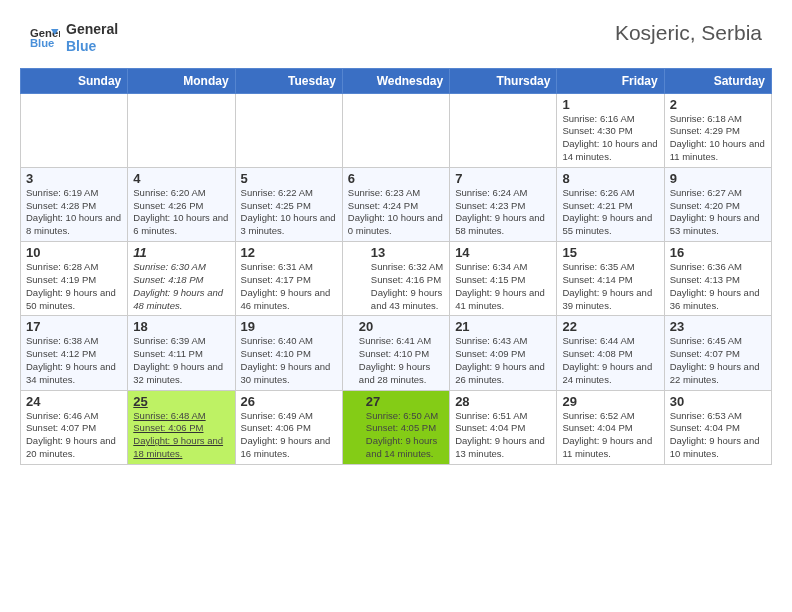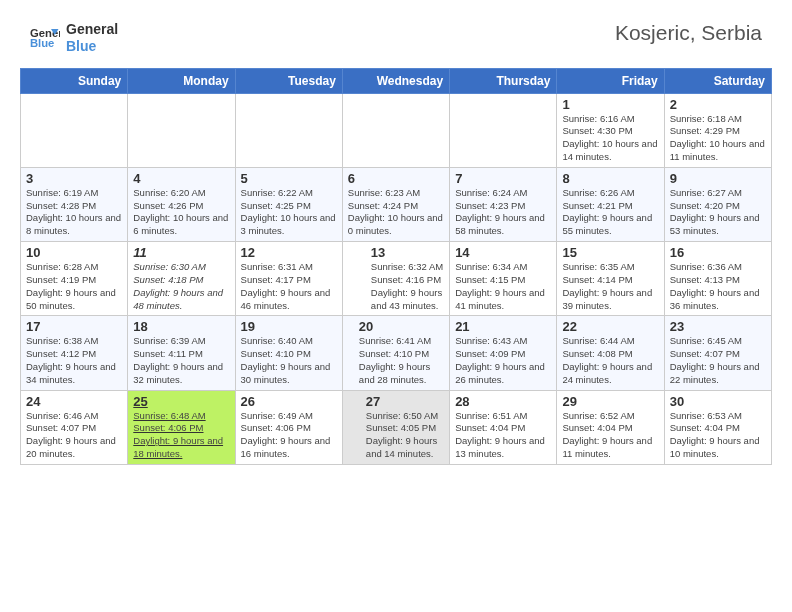--- a/index.html
+++ b/index.html
@@ -233,21 +233,21 @@
               <div class="day-info">Sunrise: 6:48 AM
 Sunset: 4:06 PM
 Daylight: 9 hours and 18 minutes.</div>
             </td>
             <td style="background: rgb(255, 255, 255);">
               <span class="day-num">26</span>
               <div class="day-info">Sunrise: 6:49 AM
 Sunset: 4:06 PM
 Daylight: 9 hours and 16 minutes.</div>
             </td>
-            <td style="background: #e5e5e5; padding-left: 23px;">
+            <td style="background: #84cc16; padding-left: 23px;">
               <span class="day-num">27</span>
               <div class="day-info">Sunrise: 6:50 AM
 Sunset: 4:05 PM
 Daylight: 9 hours and 14 minutes.</div>
             </td>
             <td style="background: rgb(255, 255, 255);">
               <span class="day-num">28</span>
               <div class="day-info">Sunrise: 6:51 AM
 Sunset: 4:04 PM
 Daylight: 9 hours and 13 minutes.</div>

